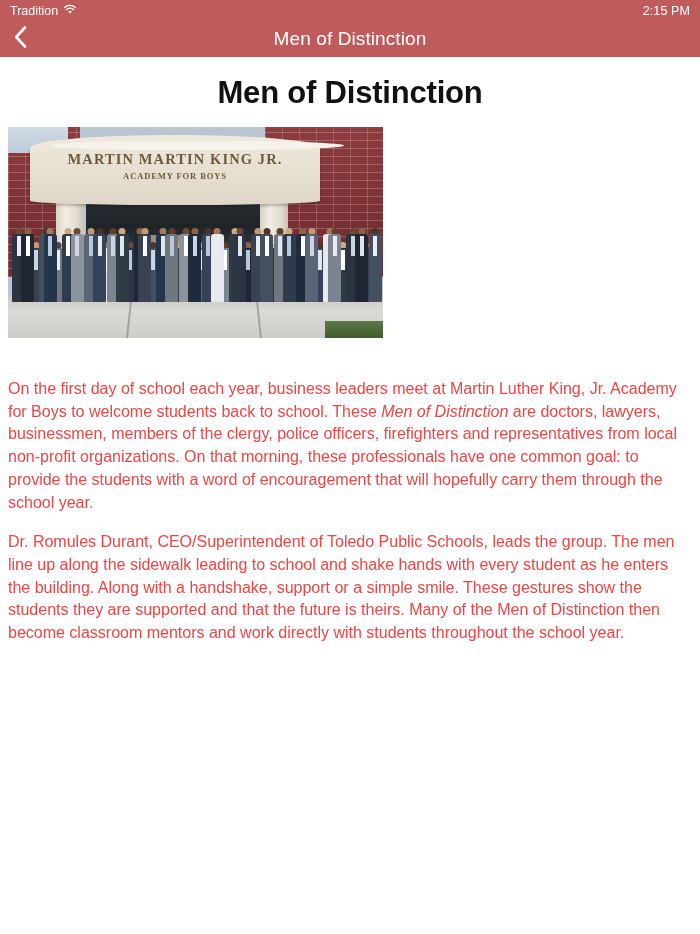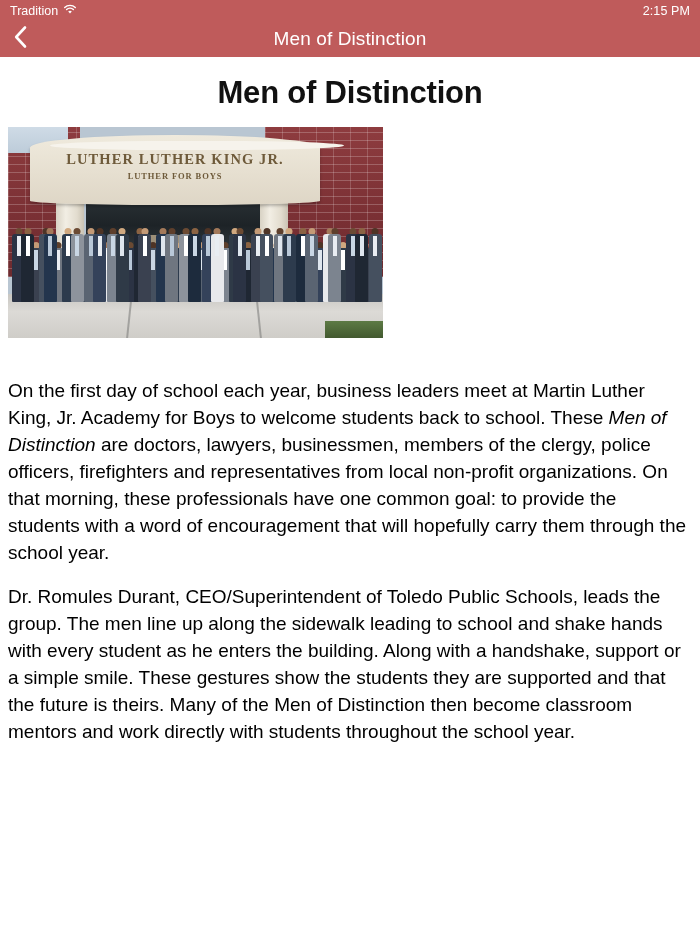--- a/index.html
+++ b/index.html
@@ -270,23 +270,23 @@
     padding: 0 12px 0 8px;
     margin-top: 40px;
   }
   .subhead {
     font-size: 15px;
     font-weight: bold;
     color: #111111;
     margin: 0 0 18px 0;
   }
   .para {
-    font-size: 19px;
+    font-size: 16px;
     line-height: 1.42;
-    color: #000000;
+    color: #ef4444;
     margin: 0 0 17px 0;
     max-width: 686px;
   }
   .para em { font-style: italic; }
 </style>
 </head>
 <body>
 
 <div class="statusbar">
   <div class="status-left">
@@ -321,22 +321,22 @@
     <div class="photo">
       <div class="brick-left"></div>
       <div class="brick-right"></div>
       <div class="sky-strip"></div>
       <div class="entry-dark"></div>
       <div class="entry-door"></div>
       <div class="col col-l"></div>
       <div class="col col-r"></div>
       <div class="canopy">
         <div class="canopy-top"></div>
-        <div class="sign-main">LUTHER LUTHER KING JR.</div>
-        <div class="sign-sub">LUTHER FOR BOYS</div>
+        <div class="sign-main">MARTIN MARTIN KING JR.</div>
+        <div class="sign-sub">ACADEMY FOR BOYS</div>
       </div>
       <div class="sidewalk"></div>
       <div class="grass"></div>
       <div class="crowd">
           <div class="person" style="left: 2px; height: 74px; z-index: 2; width: 13px;">
             <div class="head" style="background: rgb(107, 74, 51);"></div>
             <div class="body" style="background: rgb(43, 51, 68);"></div>
             <div class="shirt" style="background: rgb(233, 237, 242);"></div>
           </div>
           <div class="person" style="left: 11px; height: 74px; z-index: 2; width: 13px;">

